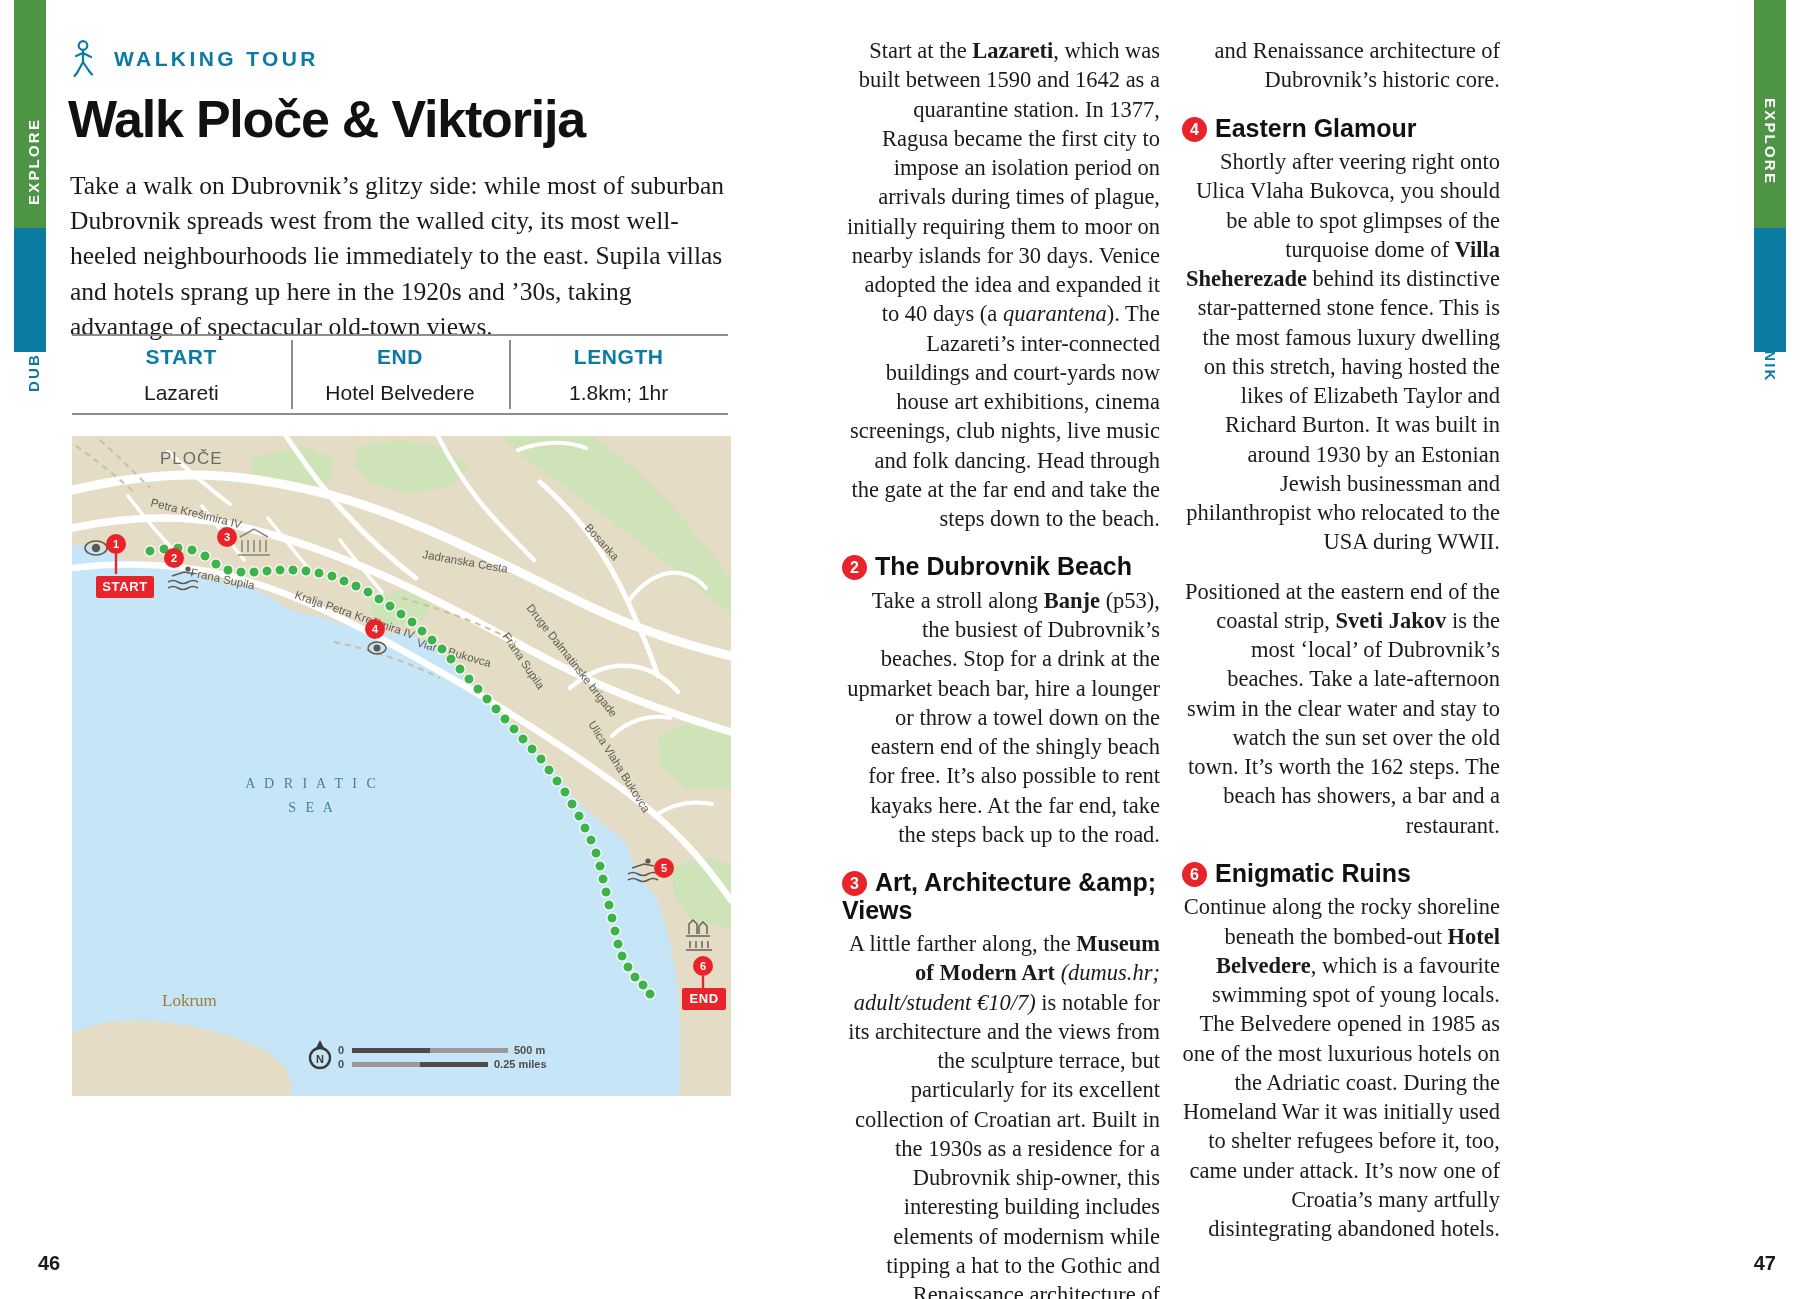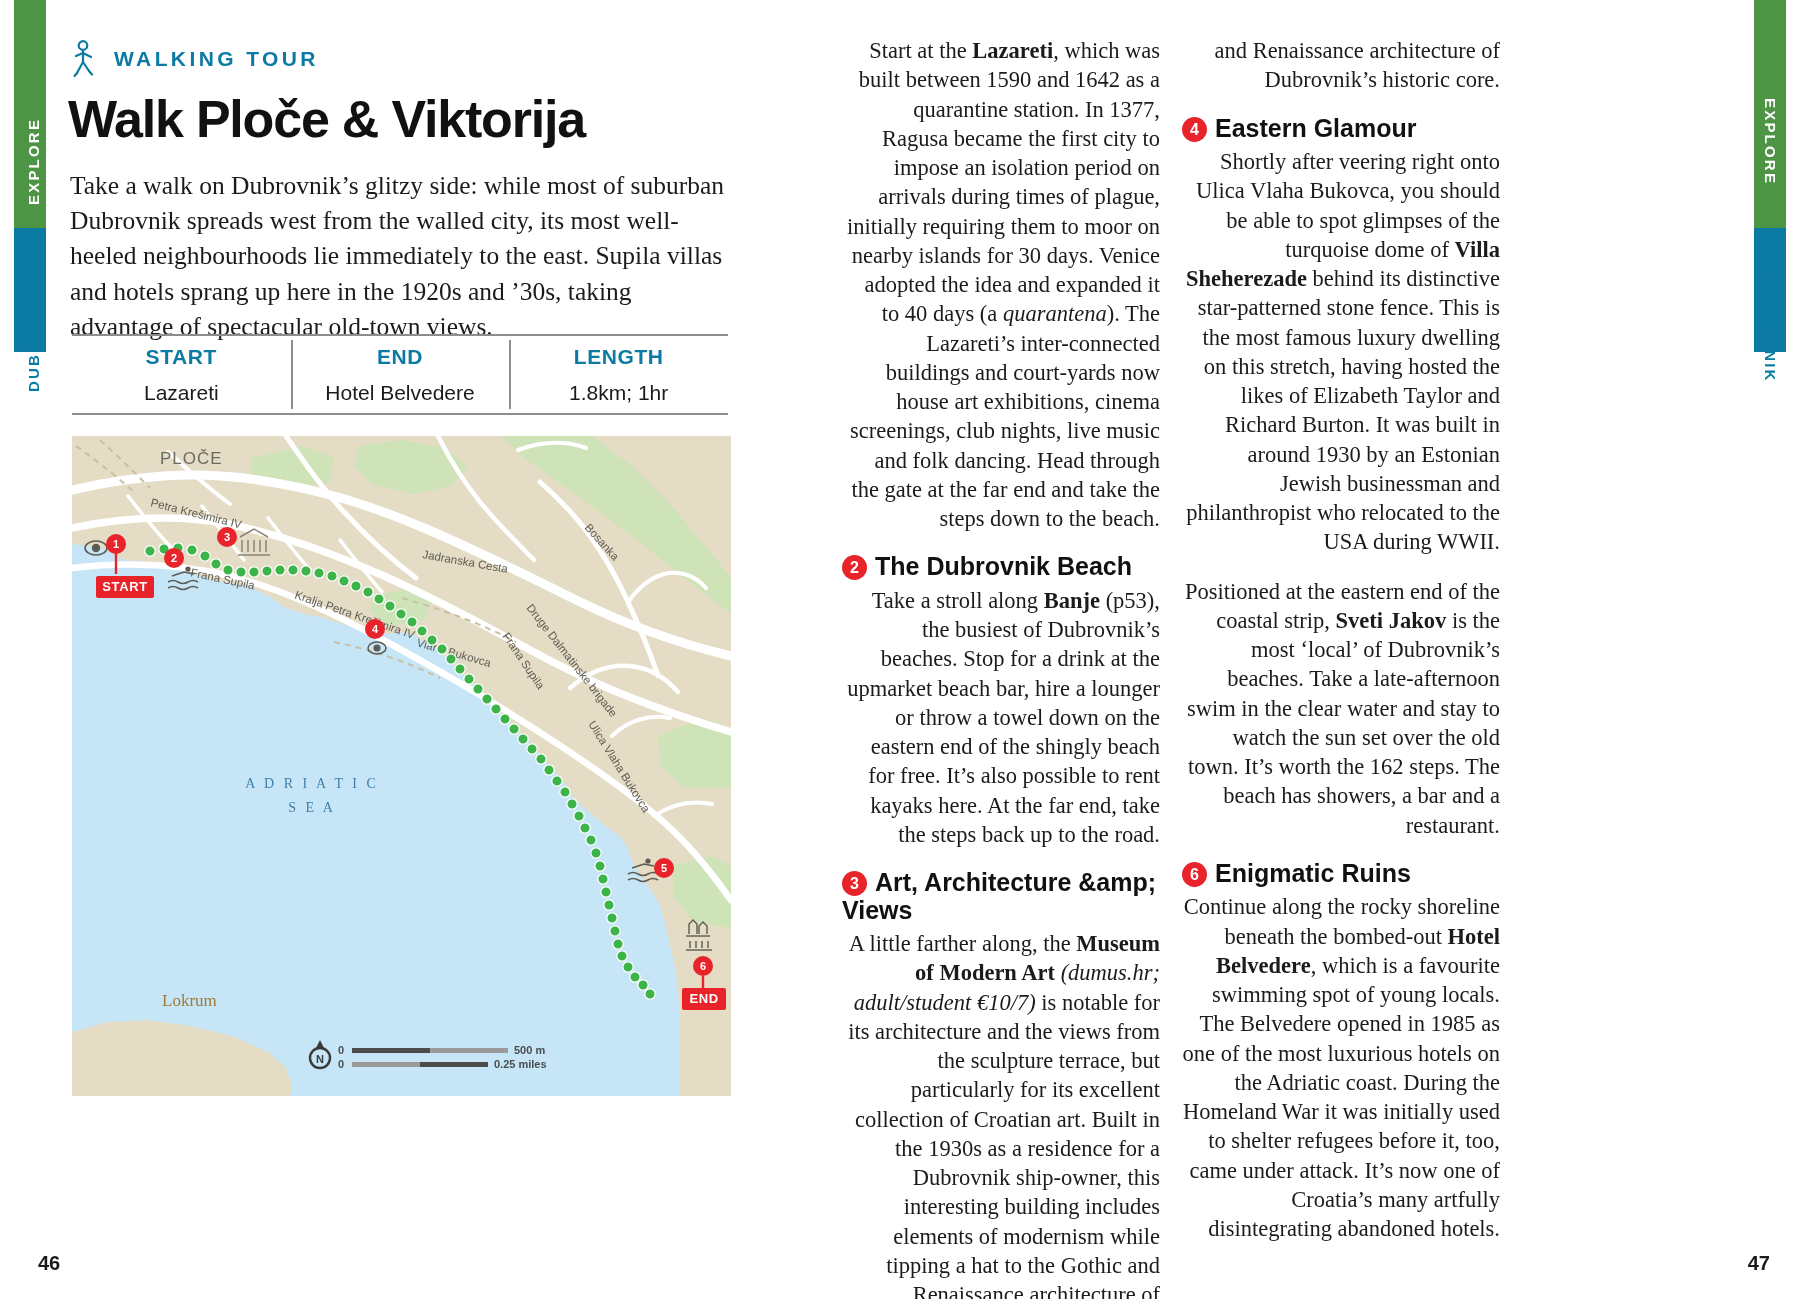--- a/index.html
+++ b/index.html
@@ -104,21 +104,21 @@
   }
   .step-body b{font-weight:bold;}
   .step-body i{}
 
   
   .folio{
     position:absolute;bottom:24px;font-family:"Liberation Sans",sans-serif;
     font-weight:bold;font-size:20px;color:#1b1b1b;
   }
   #folio-left{left:30px;}
-  #folio-right{right:30px;}
+  #folio-right{right:24px;}
 </style>
 </head>
 <body>
 
 <div class="edge-tab tab-green" id="left-green"></div>
 <div class="edge-tab tab-teal" id="left-teal"></div>
 <div class="tab-label" id="left-explore-label">EXPLORE</div>
 <div class="tab-label" id="left-dubrovnik-label">DUBROVNIK</div>
 
 <div class="edge-tab tab-green" id="right-green"></div>

